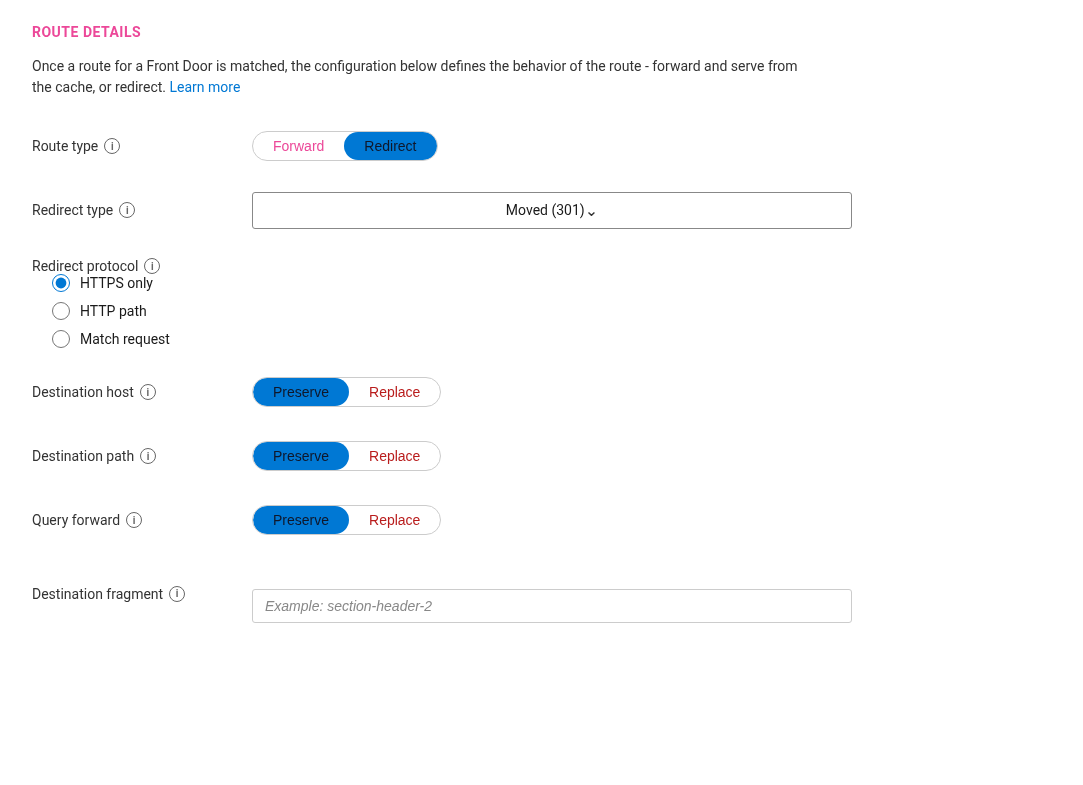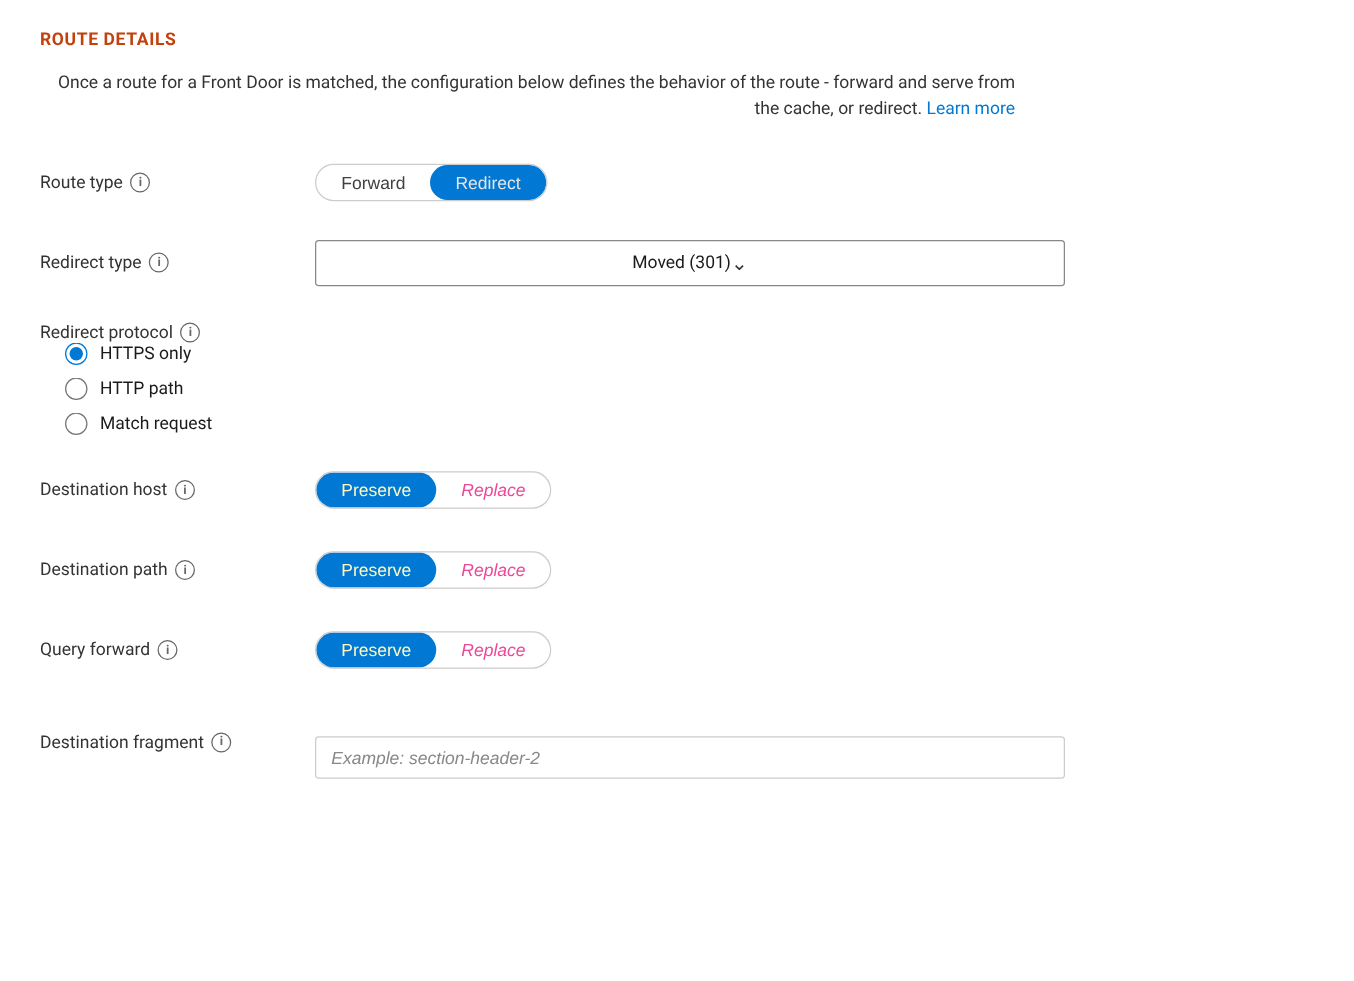--- a/index.html
+++ b/index.html
@@ -15,30 +15,29 @@
       font-size: 14px;
       padding: 24px 32px;
       max-width: 1083px;
     }
 
     .page-title {
       font-weight: 700;
       font-size: 14px;
       letter-spacing: 0.5px;
       margin-bottom: 16px;
-      color: #c2410c;
+      color: #ec4899;
     }
 
     .description {
       font-size: 14px;
       color: #333;
       line-height: 1.5;
       margin-bottom: 28px;
       max-width: 780px;
-      text-align: right;
     }
 
     .learn-more {
       color: #0078d4;
       text-decoration: none;
     }
 
     .form-row {
       display: flex;
       align-items: center;
@@ -89,26 +88,26 @@
       background: transparent;
       cursor: pointer;
       font-size: 14px;
       font-weight: 500;
       border-radius: 50px;
       transition: all 0.15s;
     }
 
     .toggle-btn.active {
       background: #0078d4;
-      color: #e5e5e5;
+      color: #0f172a;
     }
 
     .toggle-btn.inactive {
       background: transparent;
-      color: #404040;
+      color: #ec4899;
     }
 
     
     .dropdown-select {
       display: flex;
       align-items: center;
       justify-content: center;
       border: 1.5px solid #888;
       border-radius: 3px;
       padding: 8px 12px;
@@ -164,27 +163,26 @@
       background: transparent;
       cursor: pointer;
       font-size: 14px;
       font-weight: 500;
       border-radius: 50px;
       transition: all 0.15s;
     }
 
     .pr-btn.active {
       background: #0078d4;
-      color: #fef9c3;
+      color: #0f172a;
     }
 
     .pr-btn.inactive {
       background: transparent;
-      color: #ec4899;
-      font-style: italic;
+      color: #b91c1c;
     }
 
     
     .text-input {
       border: 1.5px solid #ccc;
       border-radius: 3px;
       padding: 8px 12px;
       font-size: 14px;
       color: #888;
       background: #fff;

